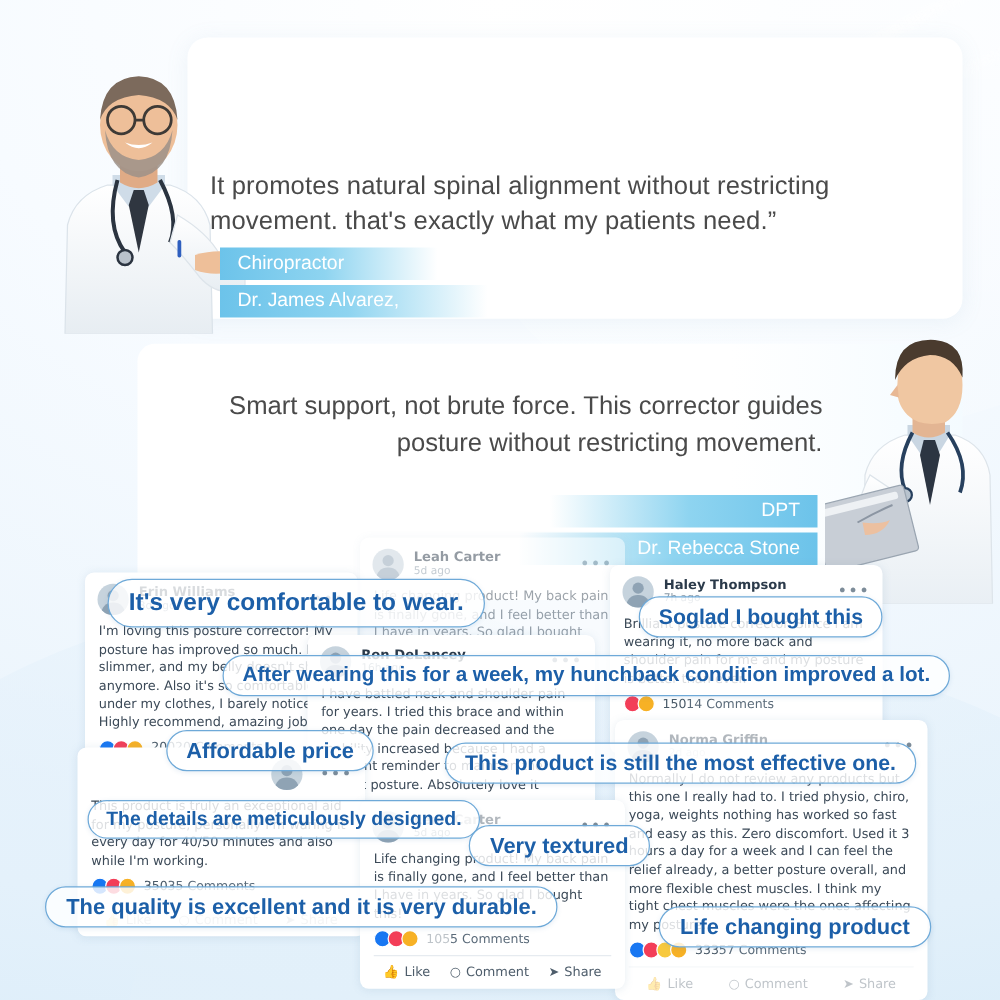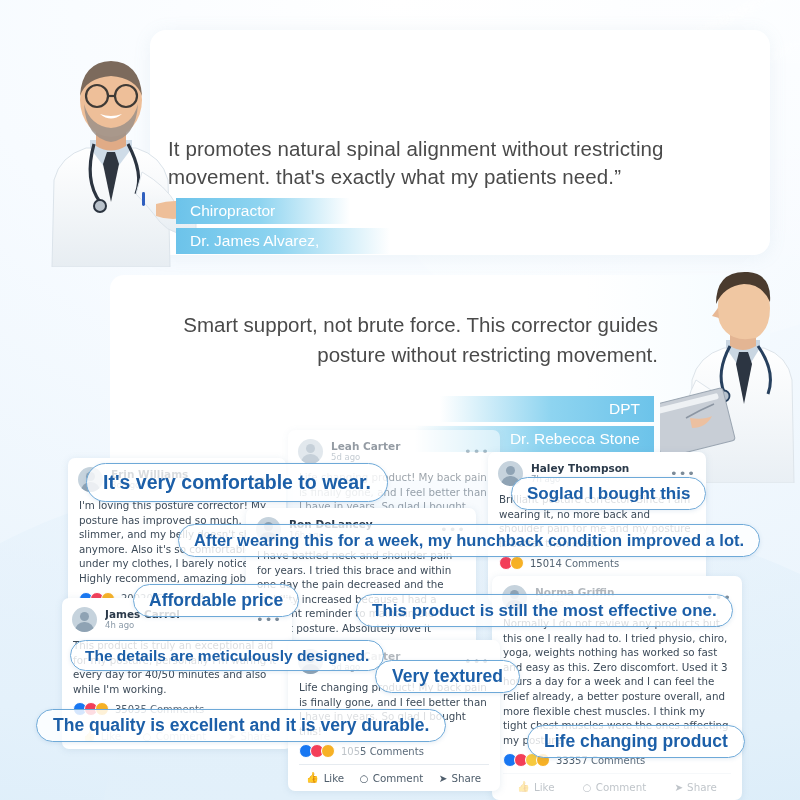--- a/index.html
+++ b/index.html
@@ -412,24 +412,20 @@
         </div>
     </div>
   </div>
 
   <div class="card" id="card-james">
     <div class="hd">
       <div class="av">
           <i></i>
           <b></b>
         </div>
-      <div class="who">
-        <div class="nm">James Carrol</div>
-        <div class="tm">4h ago</div>
-      </div>
       <div class="dots">•••</div>
     </div>
     <div class="bd">This product is truly an exceptional aid for my posture, personally I'm waring it every day for 40/50 minutes and also while I'm working.</div>
     <div class="mt">
       <div class="rx">
         <span class="e e1"></span>
         <span class="e e2"></span>
         <span class="e e3"></span>
         <span class="cnt">350</span>
       </div>

